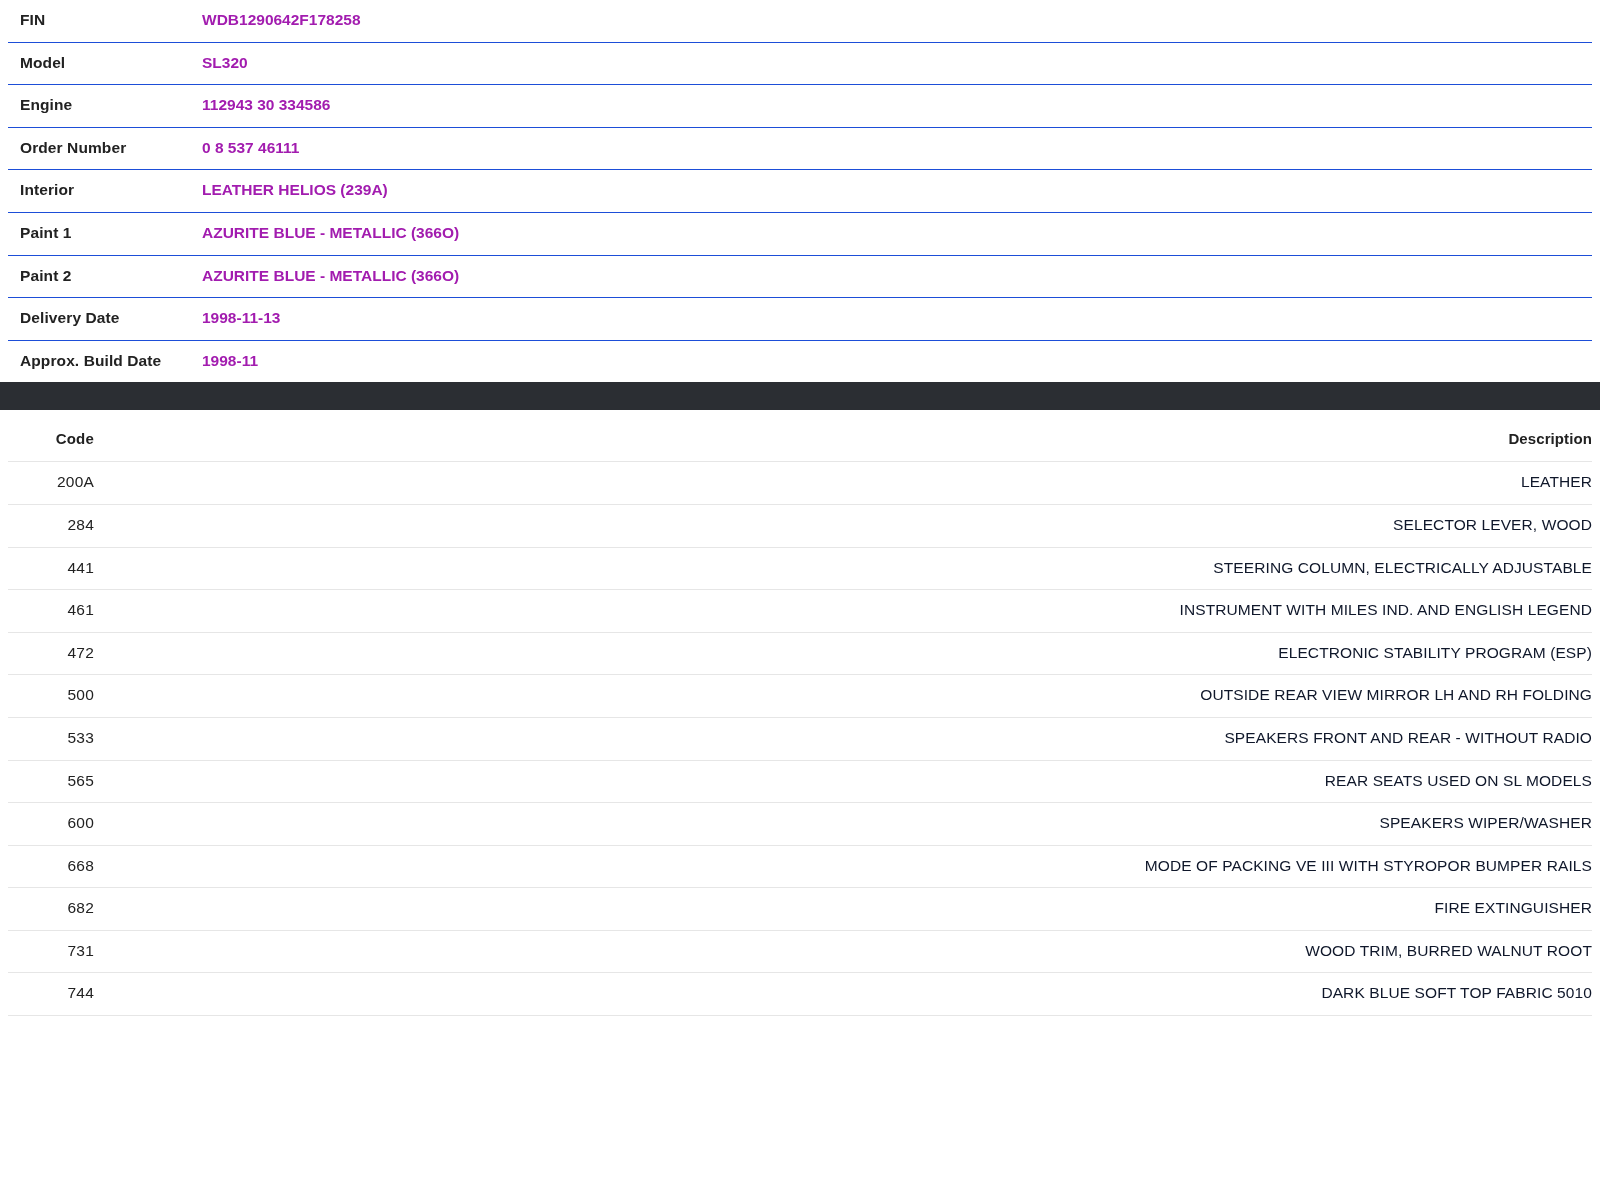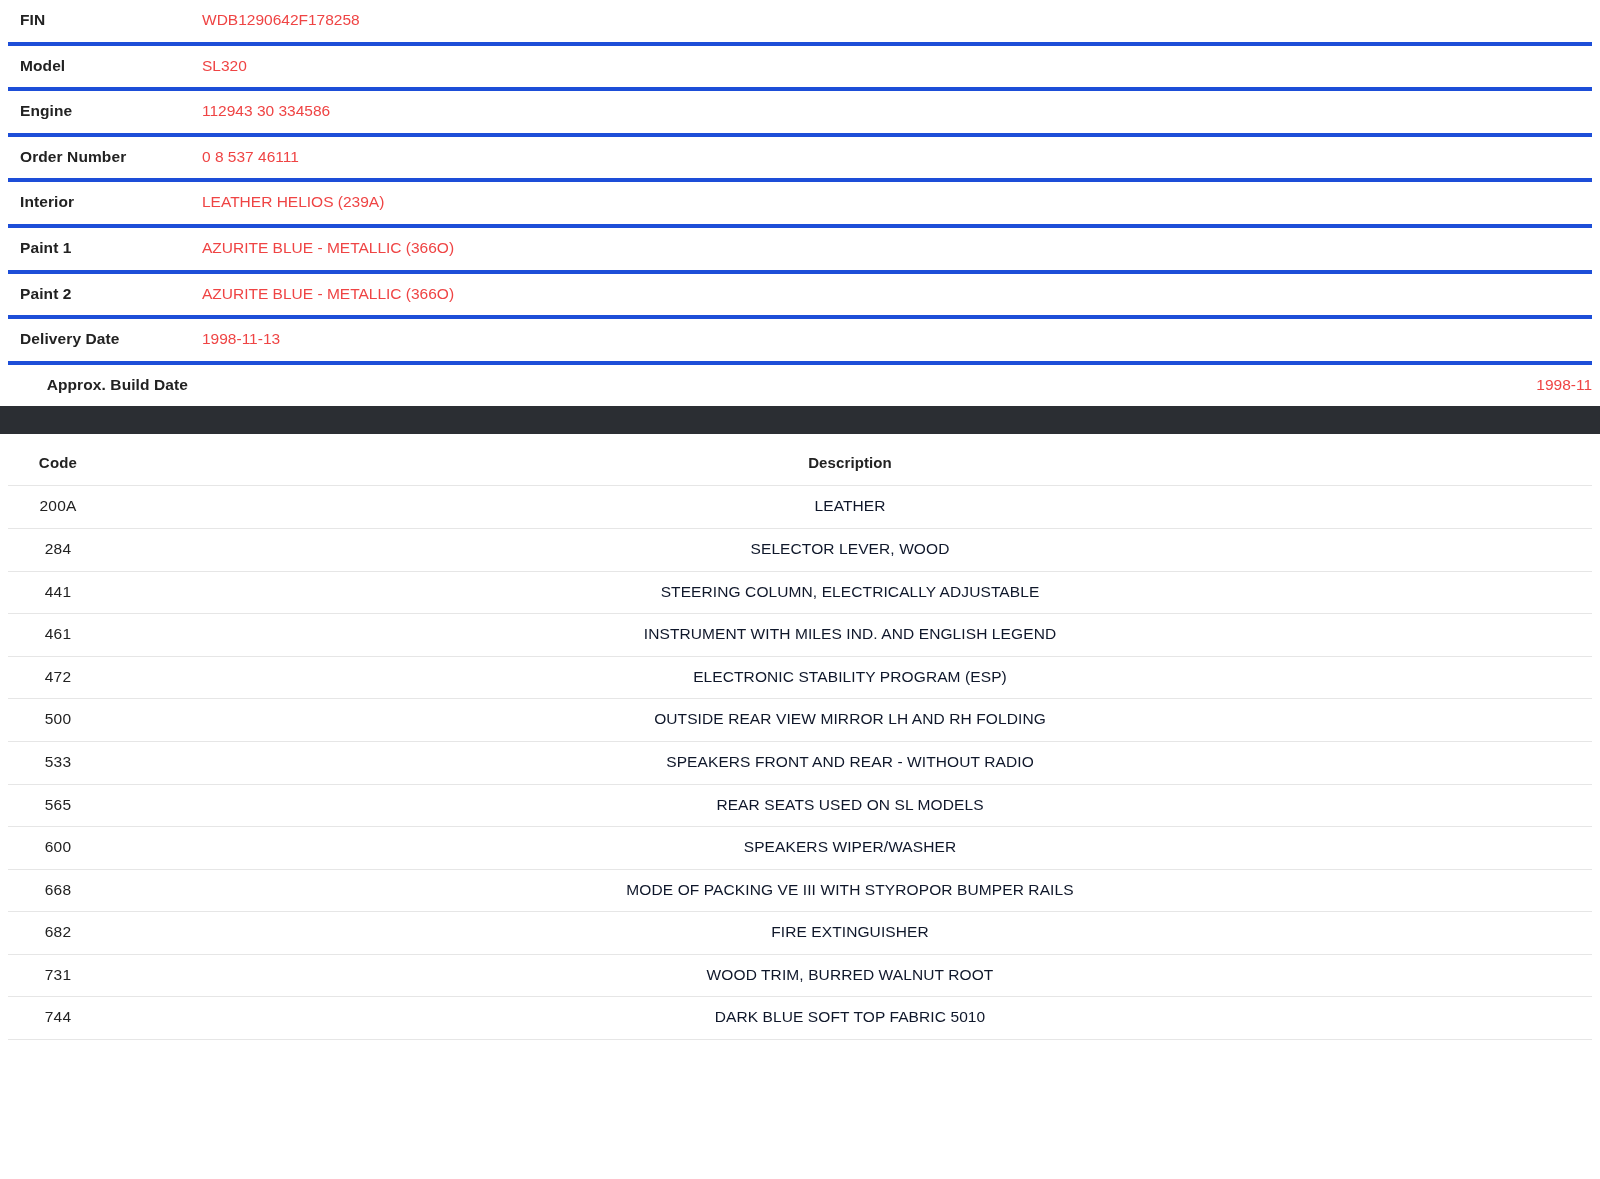--- a/index.html
+++ b/index.html
@@ -29,42 +29,41 @@
     margin: 0 8px 0 8px;
   }
 
   
   table {
     border-collapse: collapse;
     width: 100%;
     table-layout: fixed;
   }
   .spec-table tr {
-    border-bottom: 4px solid #1d4ed8;
+    border-bottom: 1px solid #1d4ed8;
   }
   .spec-table tr:last-child {
     border-bottom: none;
-    text-align: right;
   }
   .spec-table td {
     padding: 11px 0 12px 0;
     font-size: 15.5px;
     line-height: 1.2;
     vertical-align: middle;
   }
   .spec-label {
     width: 168px;
     padding-left: 12px !important;
     font-weight: bold;
     color: #222222;
     letter-spacing: 0.1px;
   }
   .spec-value {
-    color: #ef4444;
-    font-weight: normal;
+    color: #a21caf;
+    font-weight: bold;
     padding-left: 14px !important;
   }
 
   
   .separator {
     height: 28px;
     background: #2b2e33;
     width: 100%;
   }
 
@@ -72,21 +71,21 @@
   .codes-wrap {
     padding-top: 6px;
   }
   .codes-table tr {
     border-bottom: 1px solid #e6e6e6;
   }
   .codes-table td, .codes-table th {
     padding: 11px 0 12px 0;
     font-size: 15.5px;
     line-height: 1.2;
-    text-align: center;
+    text-align: right;
     vertical-align: middle;
   }
   .codes-table th {
     font-weight: bold;
     color: #222222;
     font-size: 15px;
     padding-top: 14px;
     padding-bottom: 13px;
   }
   .col-code {

